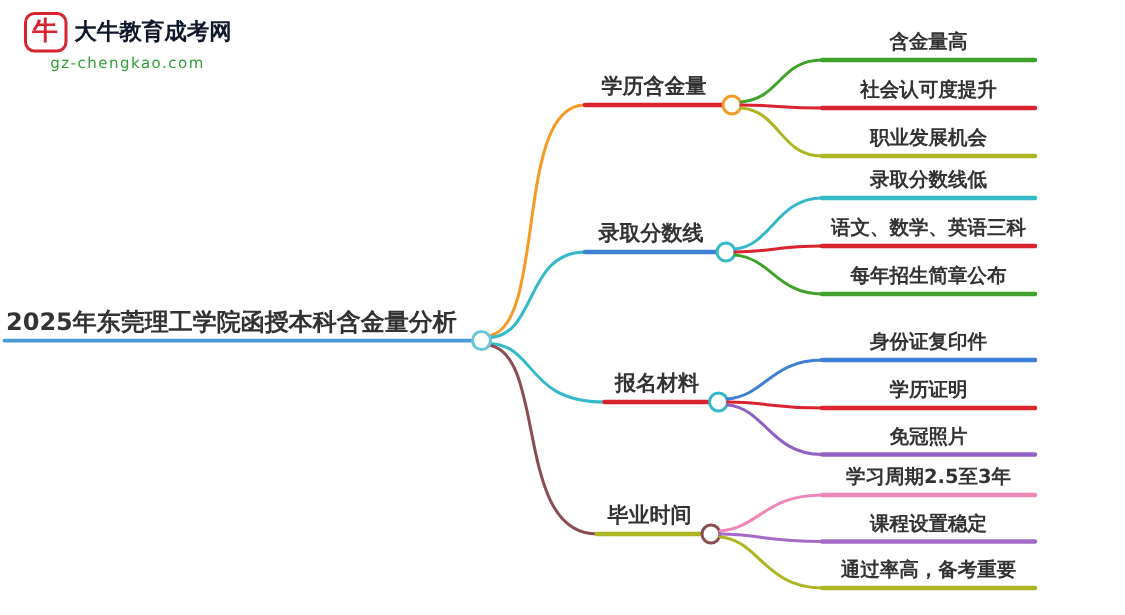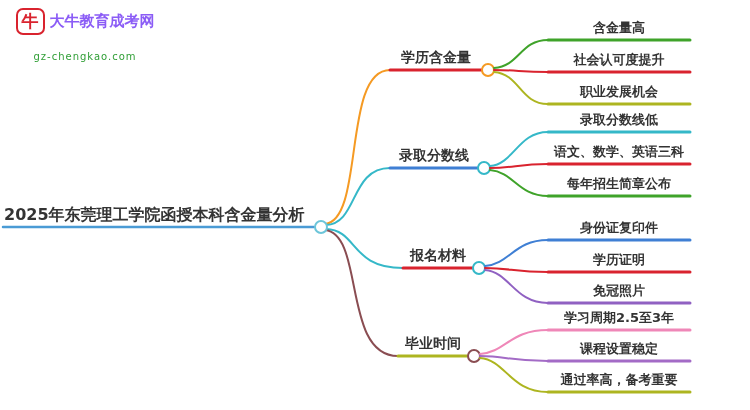--- a/index.html
+++ b/index.html
@@ -12,22 +12,22 @@
   line.ul-root{stroke-width:2.5;stroke-linecap:round;}
   circle.node{fill:#ffffff;stroke-width:2;}
   text{fill:#333333;}
   .root-label{font-size:16px;font-weight:600;}
   .branch-label{font-size:14px;font-weight:600;text-anchor:middle;}
   .leaf-label{font-size:13px;font-weight:600;text-anchor:middle;}
   .logo{position:absolute;left:10px;top:8px;width:150px;cursor:pointer;}
   .logo-row{display:flex;align-items:center;gap:5px;justify-content:center;}
   .logo-icon{color:#d9232e;border:2px solid #d9232e;border-radius:7px;
              font-size:17px;font-weight:bold;line-height:1;padding:3px 4px;}
-  .logo-title{color:#8b5cf6;font-weight:bold;font-size:15px;white-space:nowrap;}
-  .logo-domain{color:#2f9e35;font-size:10px;text-align:center;letter-spacing:1px;margin-top:16px;}
+  .logo-title{color:#0f172a;font-weight:bold;font-size:15px;white-space:nowrap;}
+  .logo-domain{color:#2f9e35;font-size:10px;text-align:center;letter-spacing:1px;margin-top:2px;}
 </style>
 </head>
 <body>
 
 <div class="stage">
 
   <svg width="750" height="410" viewBox="0 0 750 410">
 
     <path class="curve" d="M325,224 C365,220 342,70 390,70" stroke="#f59a23"></path>
     <path class="curve" d="M326,225 C358,224 350,168 390,168" stroke="#35b8c8"></path>

